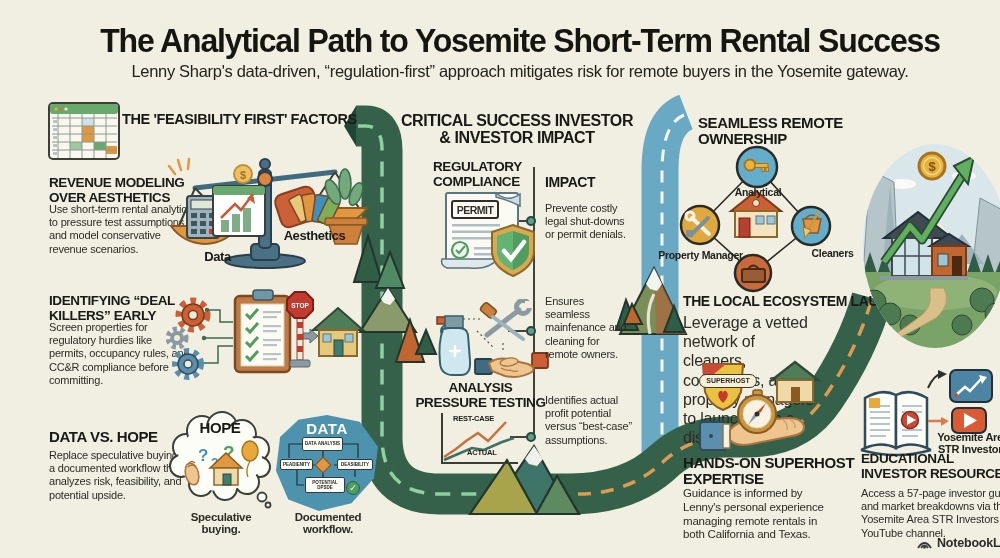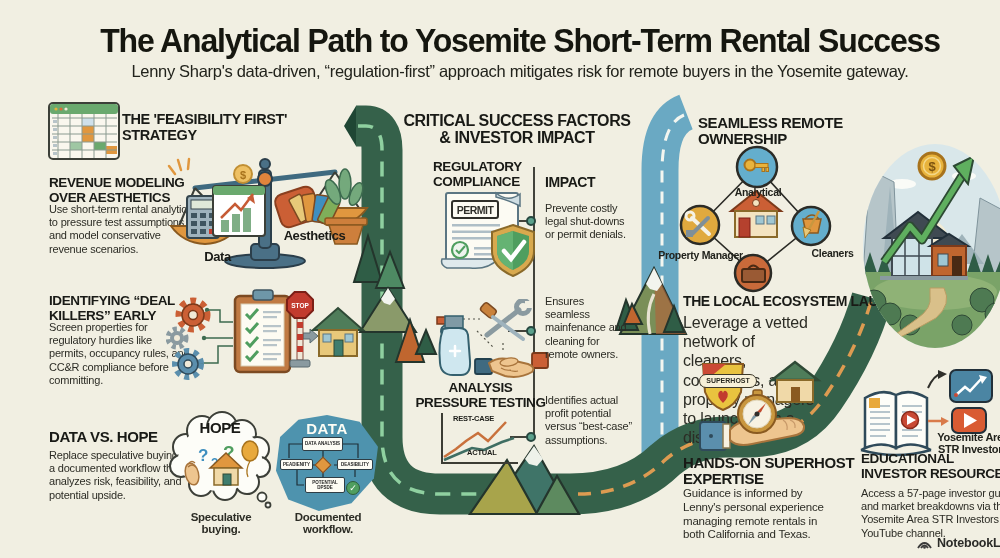--- a/index.html
+++ b/index.html
@@ -89,21 +89,21 @@
       </g>
       <g fill="#b8c4c9">
           <rect x="5" y="18" width="4" height="3"></rect>
           <rect x="5" y="26" width="4" height="3"></rect>
           <rect x="5" y="34" width="4" height="3"></rect>
           <rect x="5" y="42" width="4" height="3"></rect>
           <rect x="5" y="50" width="4" height="3"></rect>
         </g>
     </svg>
   </div>
-  <div class="abs hd" style="left:102px;top:112px;width:240px;font-size:14.5px">THE 'FEASIBILITY FIRST' STRATEGY</div>
+  <div class="abs hd" style="left:102px;top:112px;width:240px;font-size:14.5px">THE 'FEASIBILITY FIRST' FACTORS</div>
 
   <div class="abs hd" style="left:29px;top:176px;width:150px;font-size:13.5px">REVENUE MODELING OVER AESTHETICS</div>
   <div class="abs bd" style="left:29px;top:203px;width:143px">Use short-term rental analytics to pressure test assumptions and model conservative revenue scenarios.</div>
 
   <div class="abs" style="left:145px;top:146px">
     <svg width="205" height="125" viewBox="0 0 205 125">
       <ellipse cx="100" cy="115" rx="40" ry="7" fill="#4a7086" stroke="#2b3e4a" stroke-width="2"></ellipse>
       <rect x="86" y="98" width="28" height="16" rx="4" fill="#4a7086" stroke="#2b3e4a" stroke-width="2"></rect>
       <rect x="94" y="24" width="12" height="78" rx="4" fill="#4a7086" stroke="#2b3e4a" stroke-width="2"></rect>
       <path d="M 30 42 L 170 26" stroke="#3f6a80" stroke-width="5" stroke-linecap="round"></path>
@@ -263,21 +263,21 @@
     <div class="flow-box" style="left:26px;top:22px;width:41px;height:14px">DATA ANALYSIS</div>
     <div class="flow-box" style="left:4px;top:44px;width:33px;height:11px">PEADIENITY</div>
     <div class="flow-box" style="left:61px;top:44px;width:36px;height:11px">DEASIBILITY</div>
     <div class="flow-box" style="left:29px;top:62px;width:40px;height:16px">POTENTIAL DPSDE</div>
     <div class="abs" style="left:41px;top:44px;width:12px;height:12px;background:#e0973f;border:1px solid #7c4a22;transform:rotate(45deg)"></div>
     <div class="abs ctr" style="left:70px;top:66px;width:14px;height:14px;border-radius:50%;background:#4f9e5f;border:1px solid #2f5d3a;color:#fff;font-size:9px;line-height:13px">✓</div>
   </div>
   <div class="abs tiny-cap ctr" style="left:254px;top:511px;width:108px">Documented workflow.</div>
 
   <div class="abs hd ctr" style="left:377px;top:112px;width:240px;font-size:16px">
-    <div>CRITICAL SUCCESS FACTORS</div>
+    <div>CRITICAL SUCCESS INVESTOR</div>
     <div>&amp; INVESTOR IMPACT</div>
   </div>
 
   <div class="abs divider" style="left:513px;top:167px;height:272px"></div>
   <div class="abs conn" style="left:486px;top:220px;width:22px"></div>
   <div class="abs conn" style="left:488px;top:330px;width:20px"></div>
   <div class="abs conn" style="left:490px;top:436px;width:18px"></div>
   <div class="abs dot" style="left:506px;top:216px"></div>
   <div class="abs dot" style="left:506px;top:326px"></div>
   <div class="abs dot" style="left:506px;top:432px"></div>

